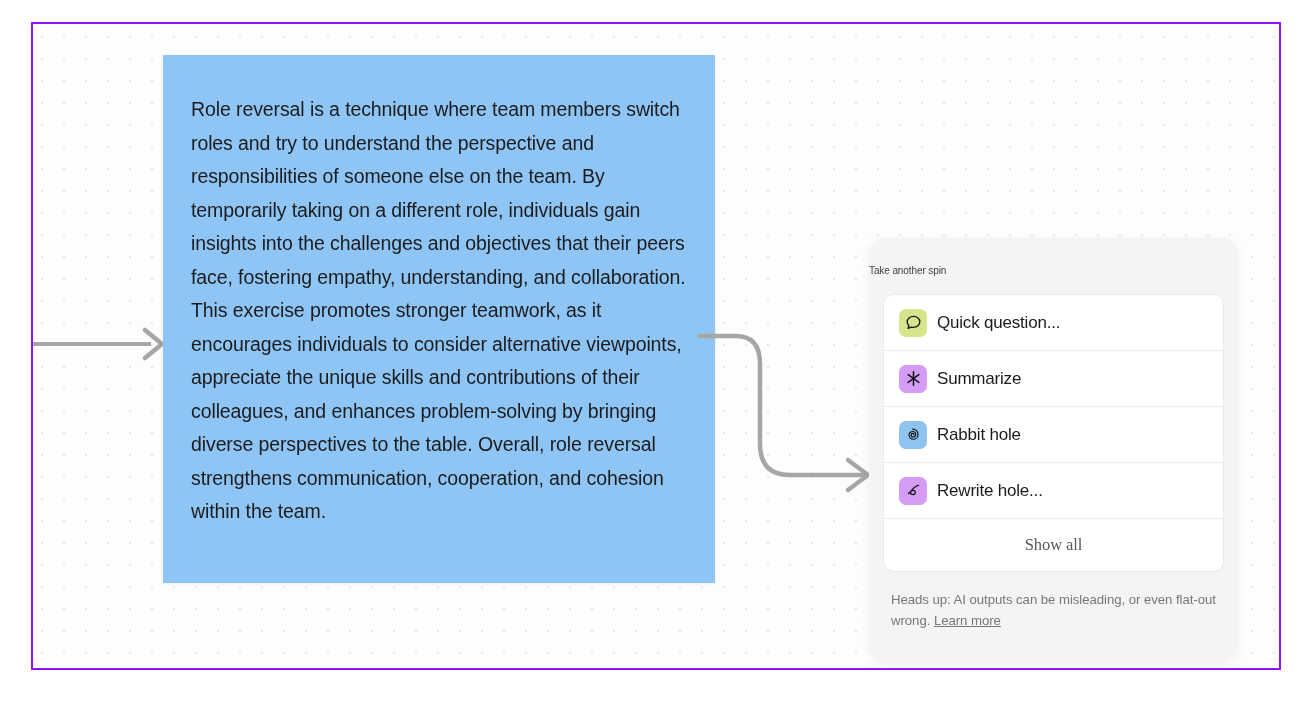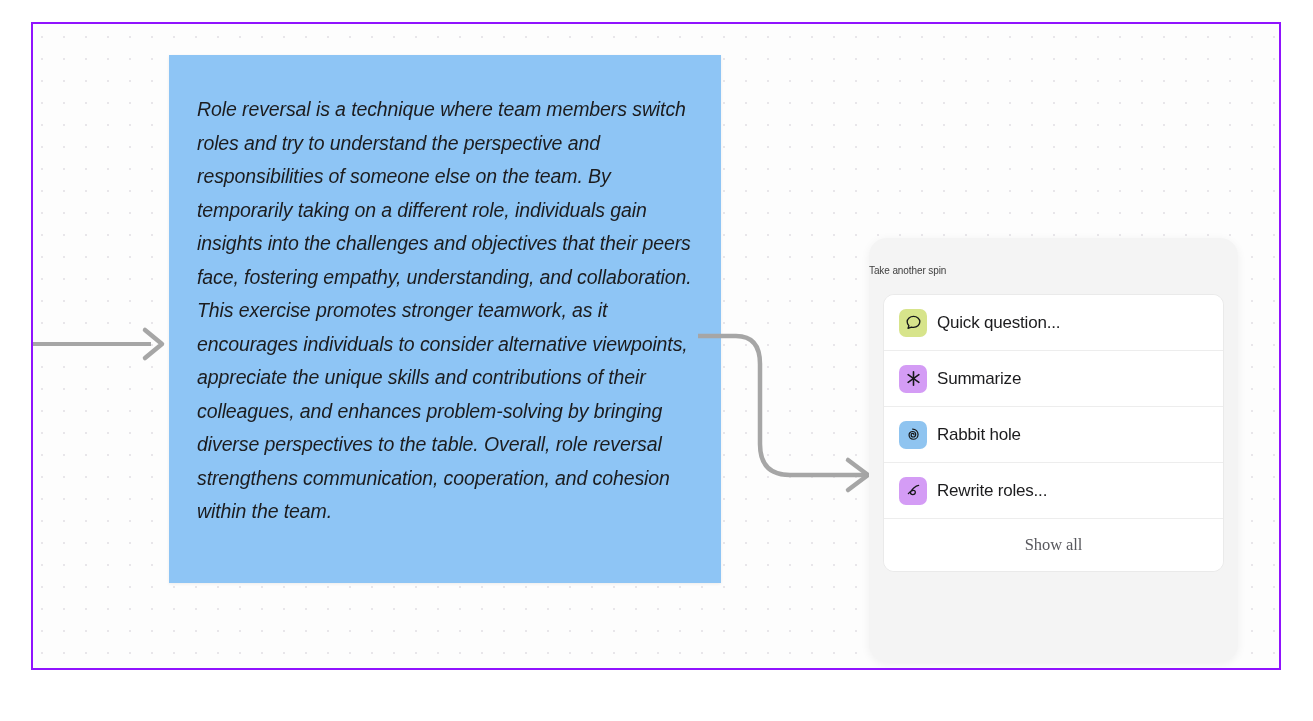--- a/index.html
+++ b/index.html
@@ -38,27 +38,26 @@
     left: 0px;
     top: 280px;
     width: 180px;
     height: 80px;
     pointer-events: none;
   }
 
   
   #blue-card {
     position: absolute;
-    left: 136px;
+    left: 130px;
     top: 31px;
     width: 552px;
     height: 528px;
     background: #8ec5f5;
     box-shadow: 0 1px 3px rgba(0,0,0,0.07);
-    font-style: italic;
   }
   #blue-card .body {
     padding: 38px 28px 20px 28px;
     font-size: 19.5px;
     line-height: 33.5px;
     color: #1c1c1e;
     letter-spacing: -0.1px;
   }
 
   
@@ -207,22 +206,26 @@
           </span>
           <span class="label">Rabbit hole</span>
         </div>
 
         <div class="menu-row">
           <span class="icon-tile" style="background:#d49cf5;">
             <svg width="19" height="19" viewBox="0 0 24 24" fill="none" xmlns="http://www.w3.org/2000/svg">
               <path d="M18.5 5.5c-2.4 0-4.1 1.3-6.6 3.6C9.6 11.3 8.2 13 8.2 14.6c0 1.5 1.2 2.6 2.8 2.6 1.8 0 3.3-1.4 3.3-3 0-1.4-1.1-2.4-2.5-2.4-2.4 0-4.2 1.7-6.3 4.1" stroke="#17181a" stroke-width="1.6" stroke-linecap="round" fill="none"></path>
             </svg>
           </span>
-          <span class="label">Rewrite roles...</span>
+          <span class="label">Rewrite hole...</span>
         </div>
 
         <div id="show-all-row">Show all</div>
       </div>
 
+      <div id="disclaimer">
+        <span>Heads up: AI outputs can be misleading, or even flat-out wrong.</span>
+        <a href="#">Learn more</a>
+      </div>
 
     </div>
   </div>
 </div>
 
 </body></html>

